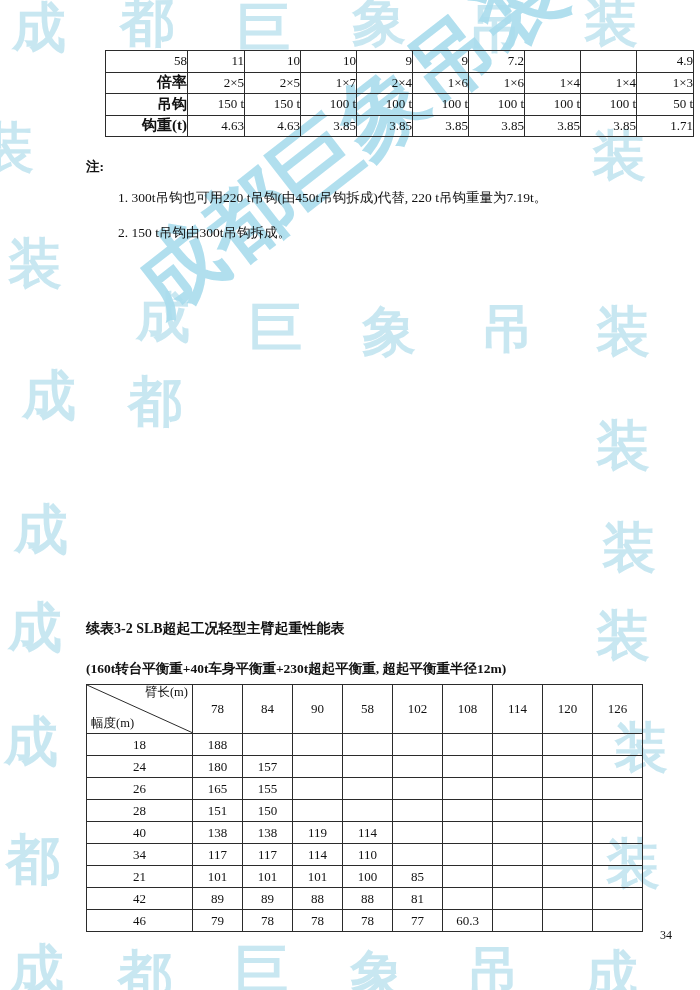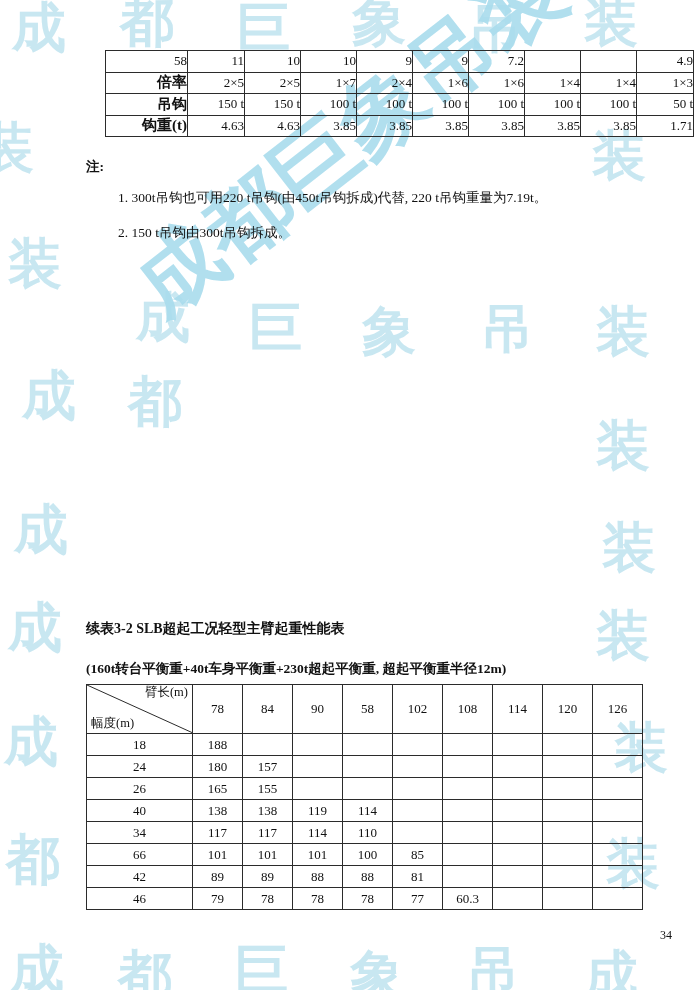--- a/index.html
+++ b/index.html
@@ -365,20 +365,32 @@
         <td>155</td>
         <td></td>
         <td></td>
         <td></td>
         <td></td>
         <td></td>
         <td></td>
         <td></td>
       </tr>
       <tr>
+        <td>28</td>
+        <td>151</td>
+        <td>150</td>
+        <td></td>
+        <td></td>
+        <td></td>
+        <td></td>
+        <td></td>
+        <td></td>
+        <td></td>
+      </tr>
+      <tr>
         <td>40</td>
         <td>138</td>
         <td>138</td>
         <td>119</td>
         <td>114</td>
         <td></td>
         <td></td>
         <td></td>
         <td></td>
         <td></td>
@@ -389,21 +401,21 @@
         <td>117</td>
         <td>114</td>
         <td>110</td>
         <td></td>
         <td></td>
         <td></td>
         <td></td>
         <td></td>
       </tr>
       <tr>
-        <td>66</td>
+        <td>21</td>
         <td>101</td>
         <td>101</td>
         <td>101</td>
         <td>100</td>
         <td>85</td>
         <td></td>
         <td></td>
         <td></td>
         <td></td>
       </tr>

